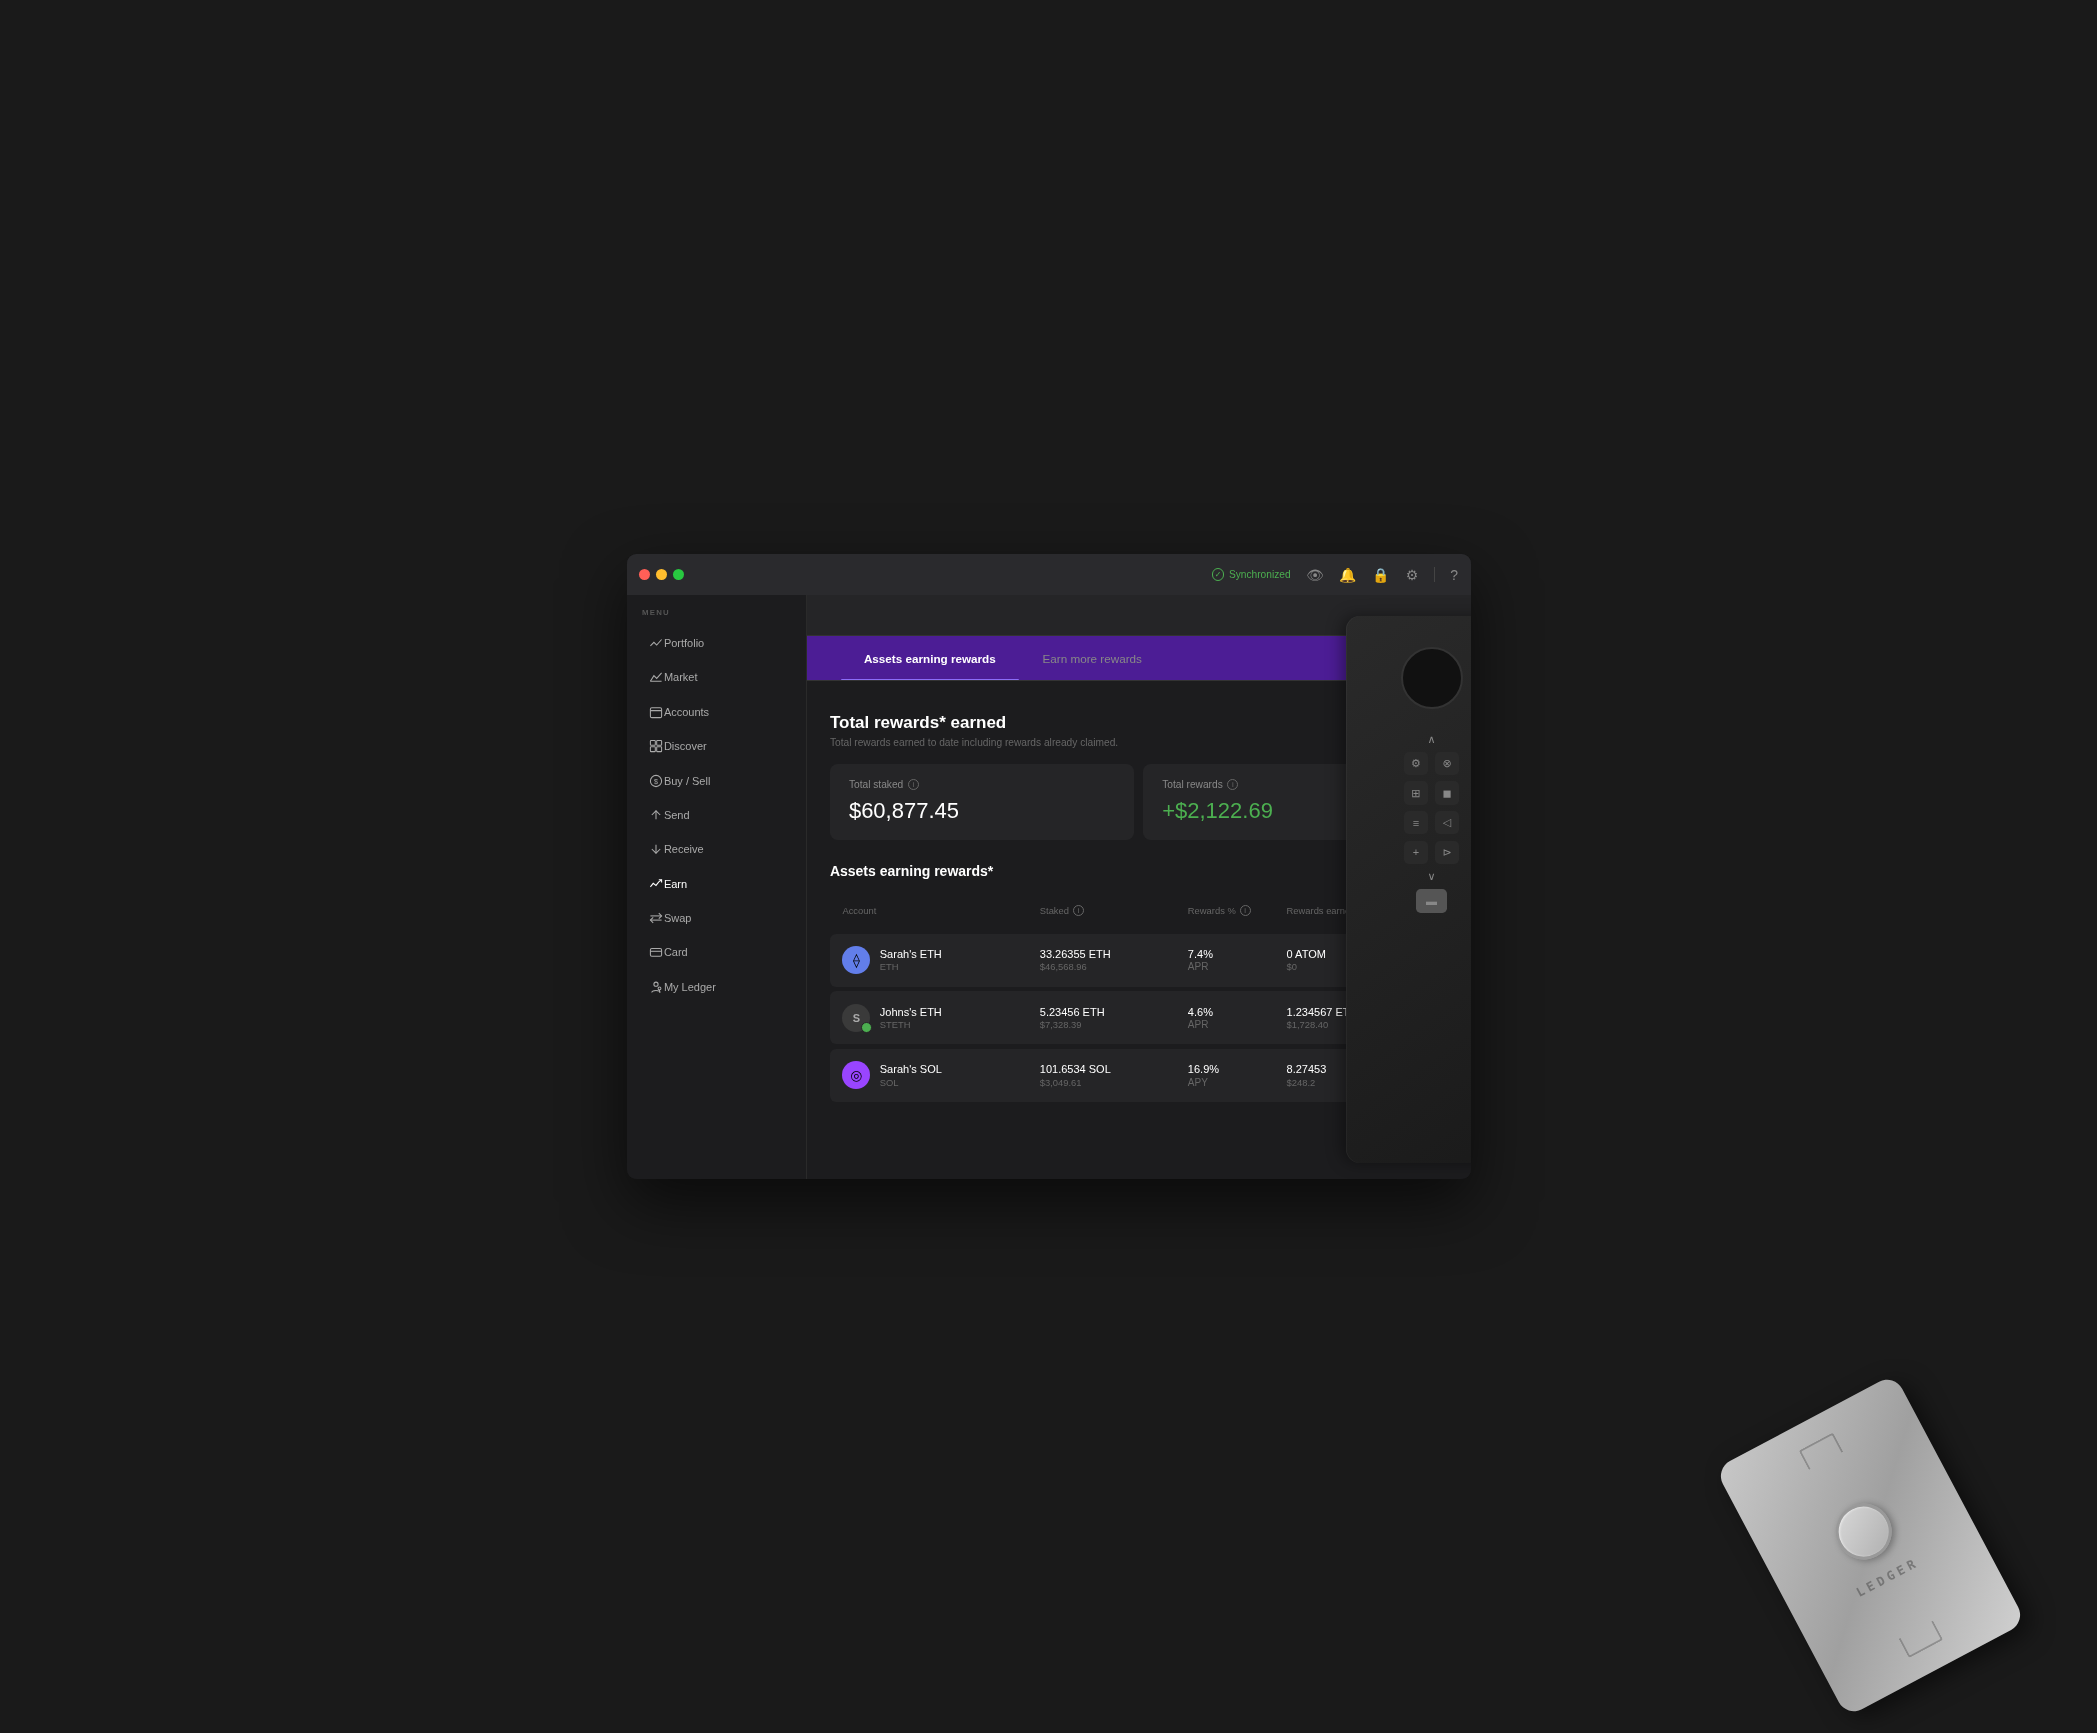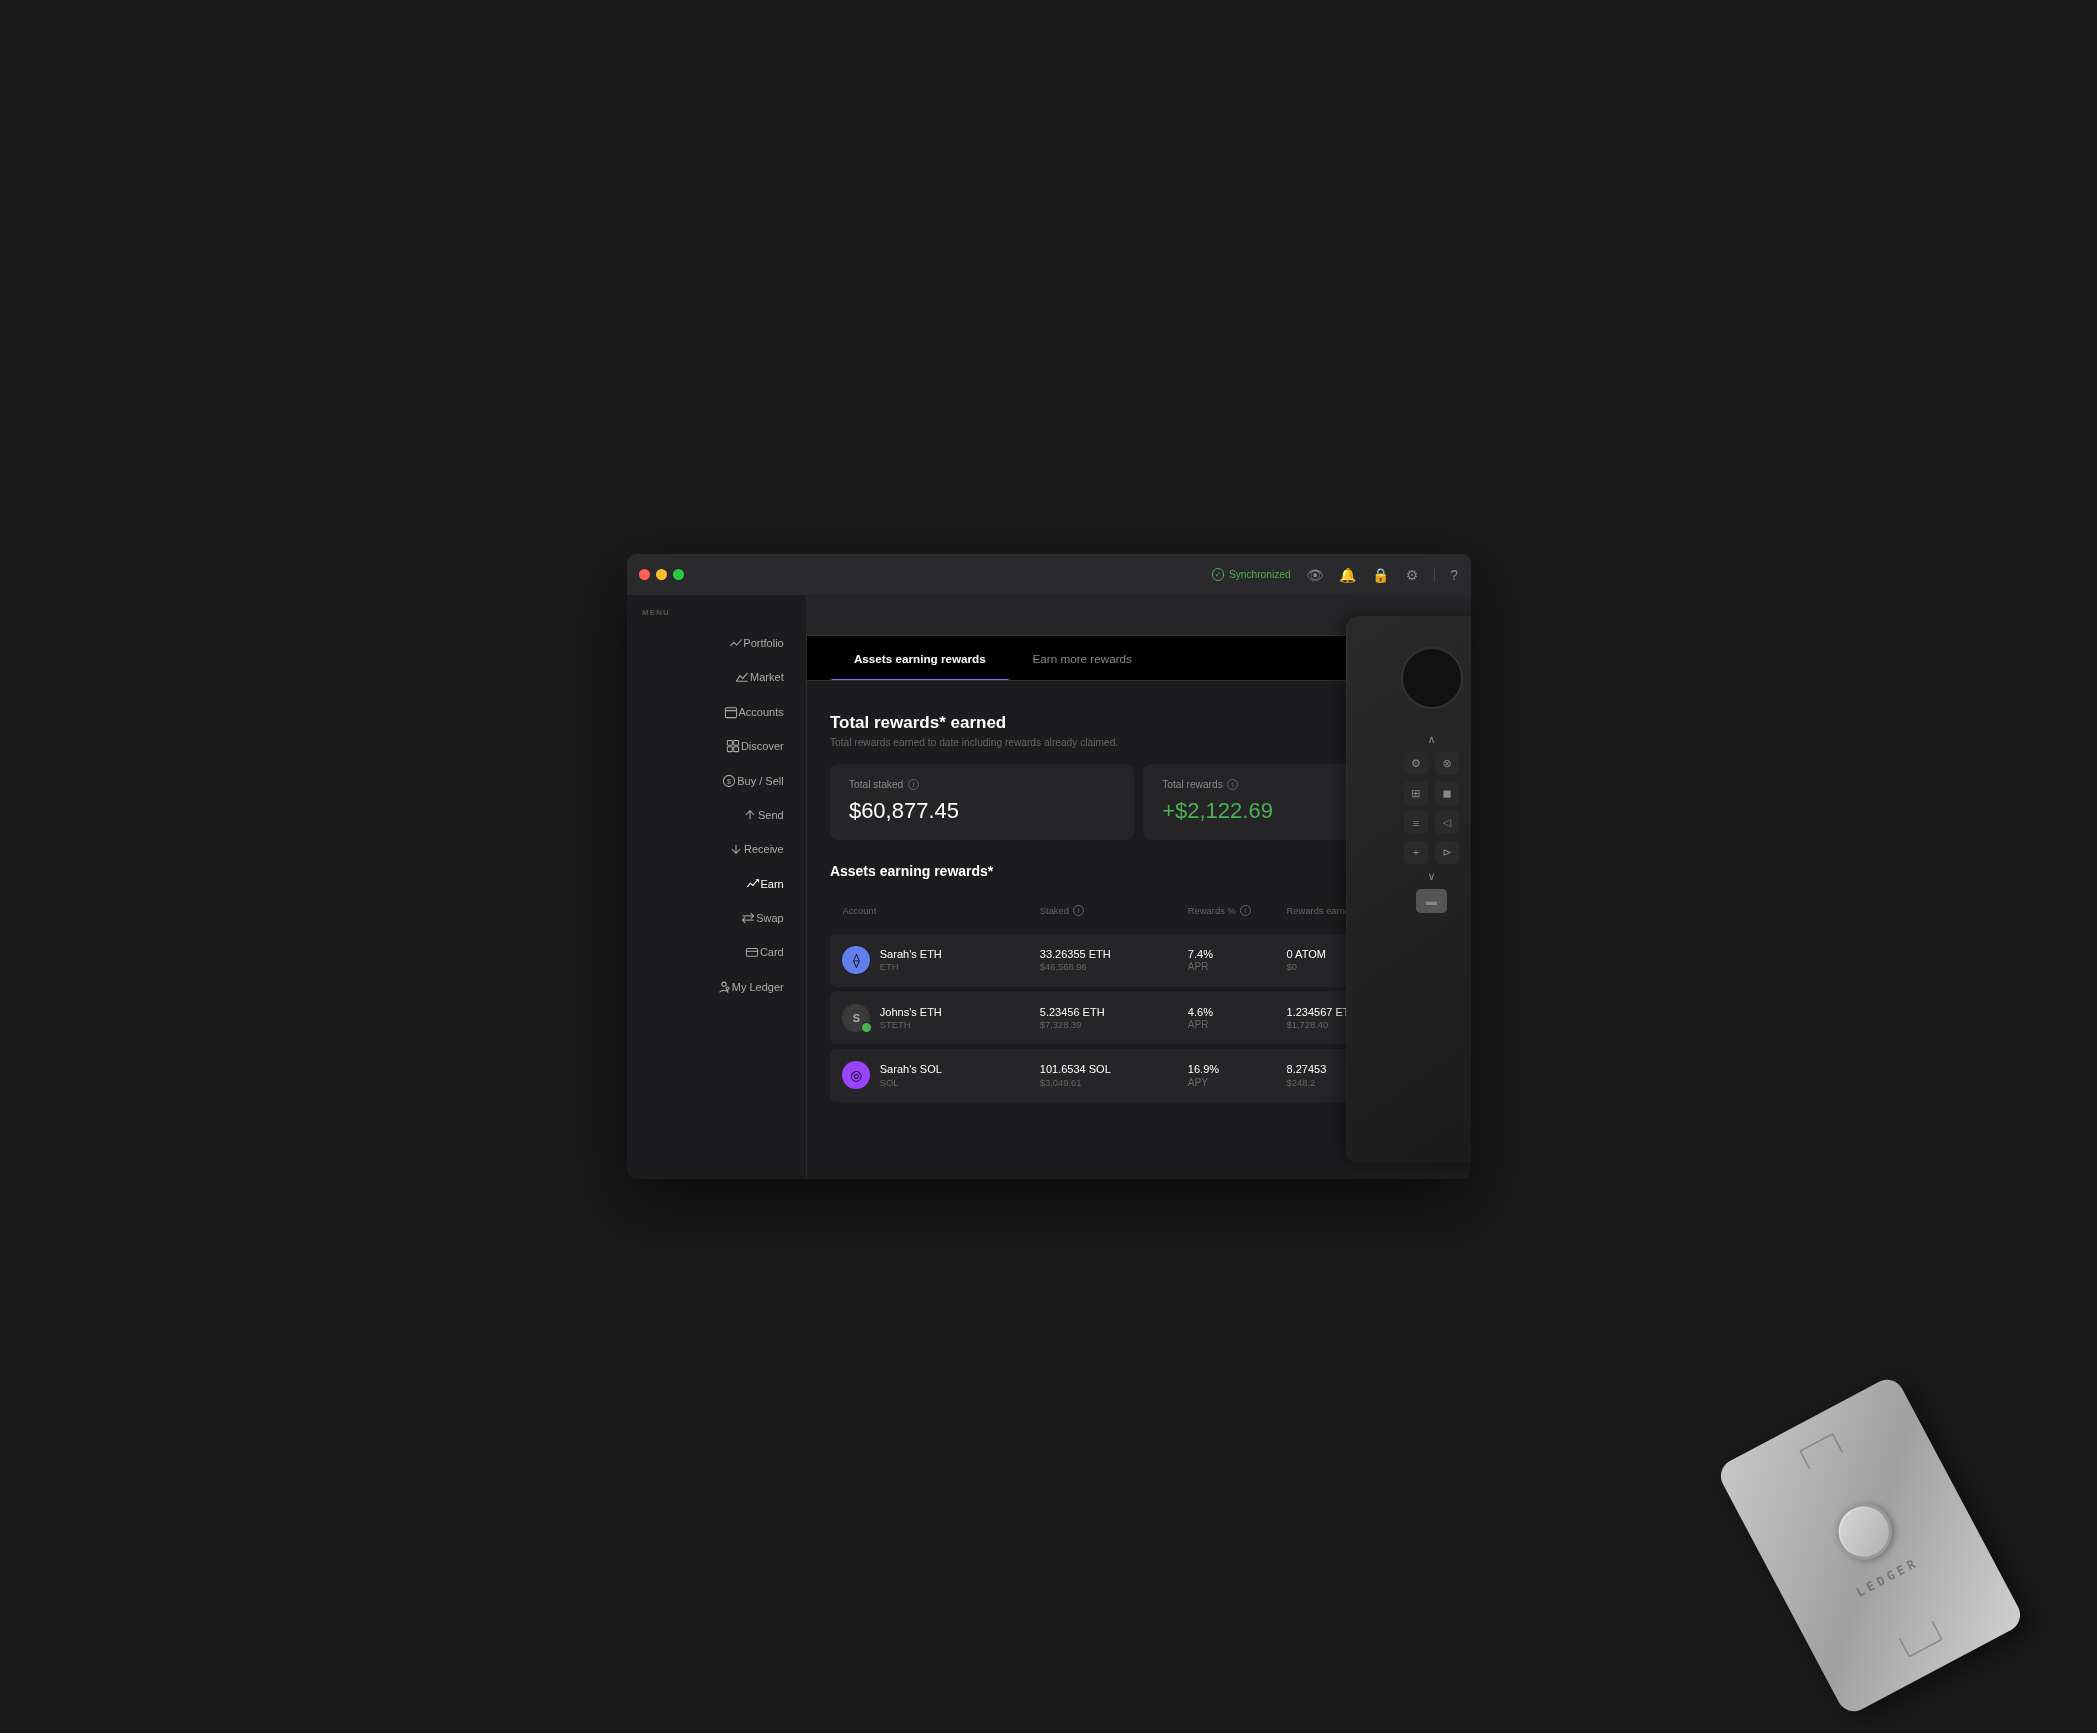--- a/index.html
+++ b/index.html
@@ -110,21 +110,20 @@
     }
     .nav-item {
       display: flex;
       align-items: center;
       padding: 8.6px 15.6px;
       color: #aaa;
       font-size: 11px;
       cursor: pointer;
       border-radius: 4.7px;
       margin: 0.8px 6.2px;
-      justify-content: flex-end;
     }
     .nav-item.active { color: #fff; }
     .nav-icon {
       width: 15.6px;
       height: 15.6px;
       display: flex;
       align-items: center;
       justify-content: center;
       flex-shrink: 0;
     }
@@ -146,23 +145,23 @@
     .content-topbar {
       height: 41px;
       background: #252527;
       border-bottom: 0.8px solid #333;
       flex-shrink: 0;
     }
 
     
     .tabs-container {
       display: flex;
-      padding: 0 24px;
+      padding: 0 34px;
       border-bottom: 0.8px solid #333;
-      background: #000000;
+      background: #4c1d95;
       flex-shrink: 0;
     }
     .tab {
       padding: 15.6px 23.4px;
       color: #888;
       font-size: 11.7px;
       cursor: pointer;
       position: relative;
       font-weight: 400;
     }

